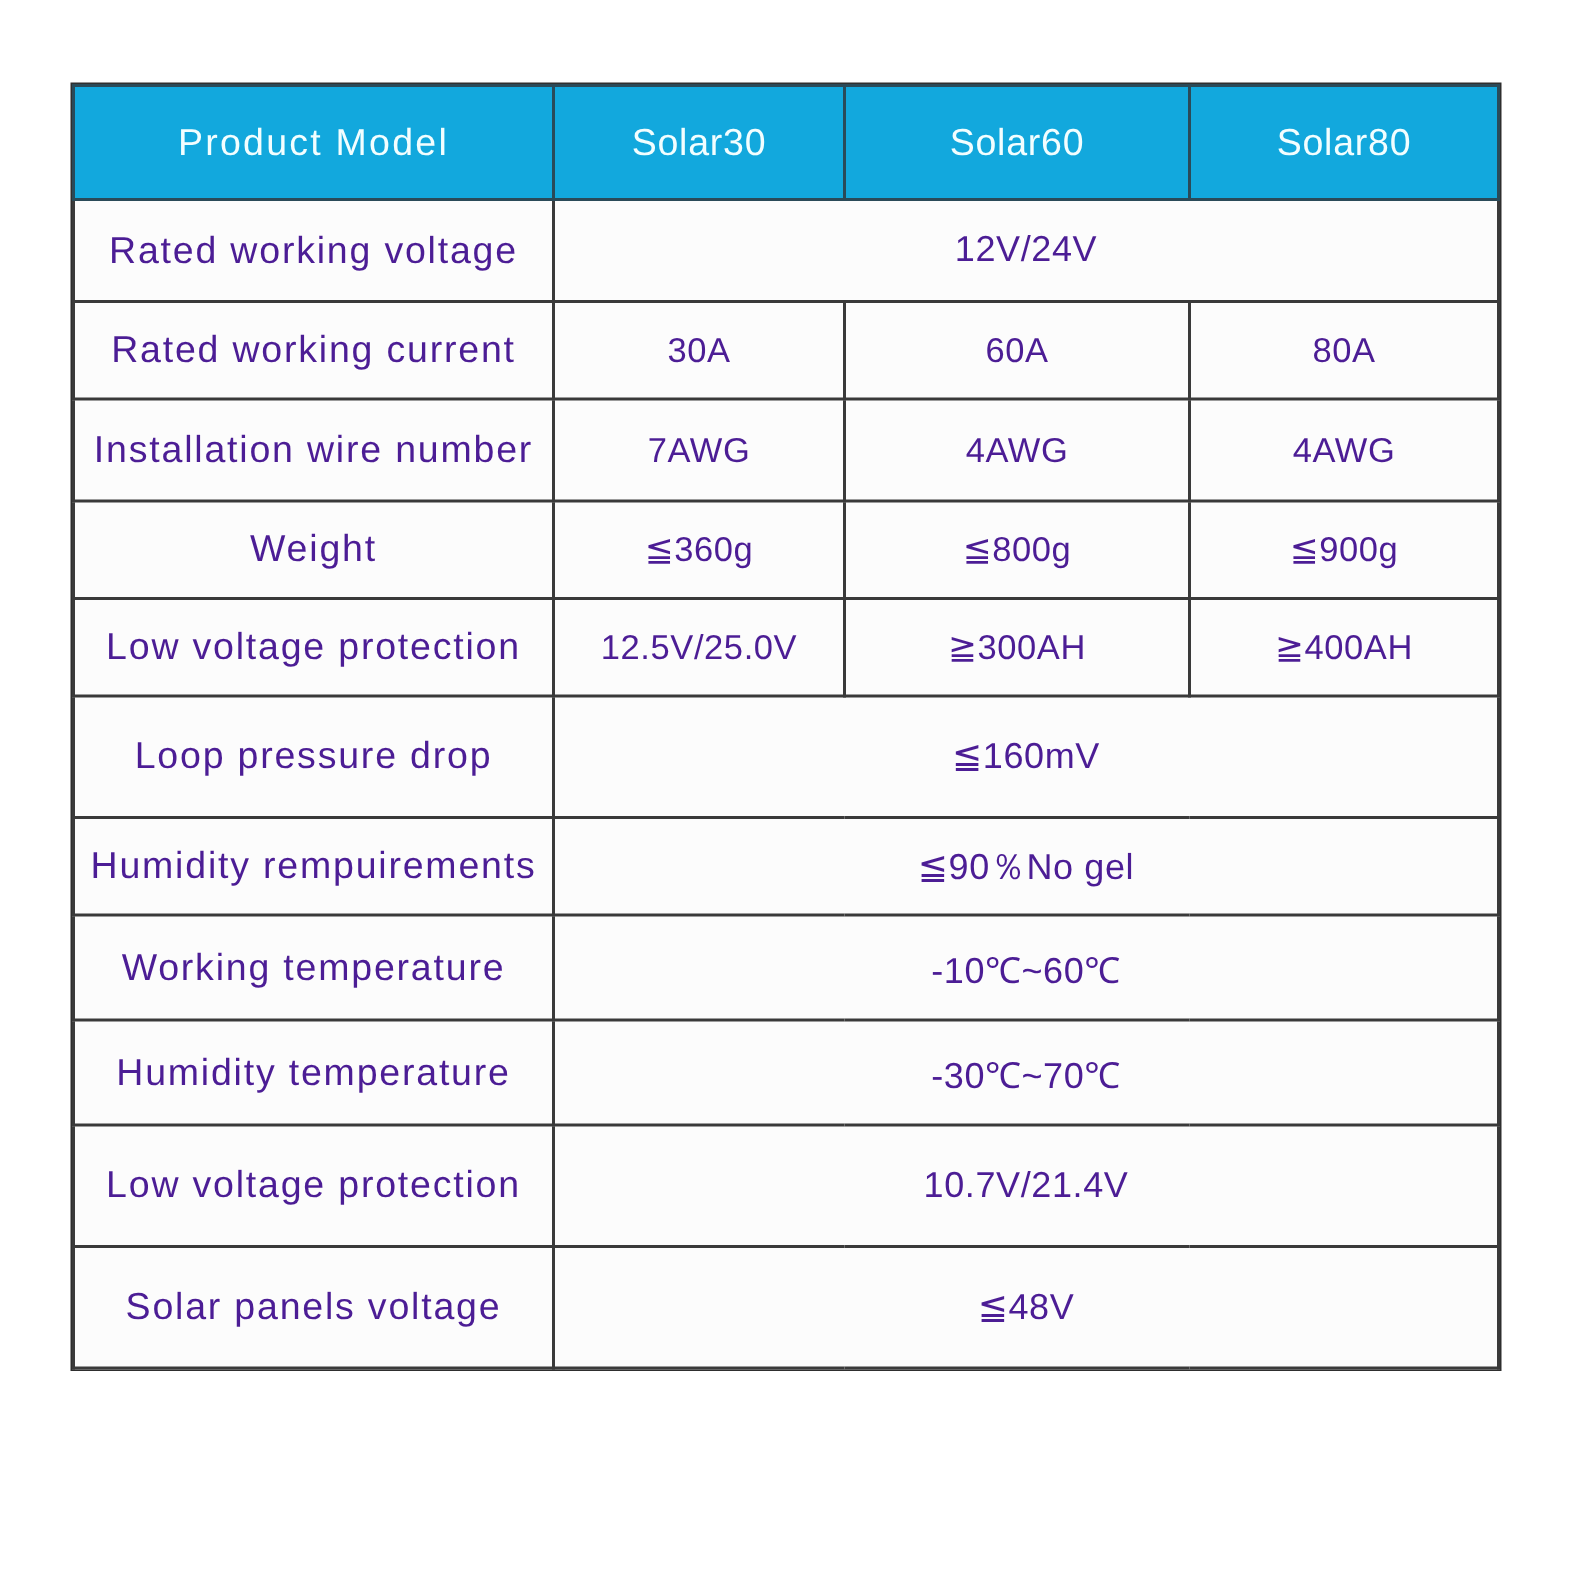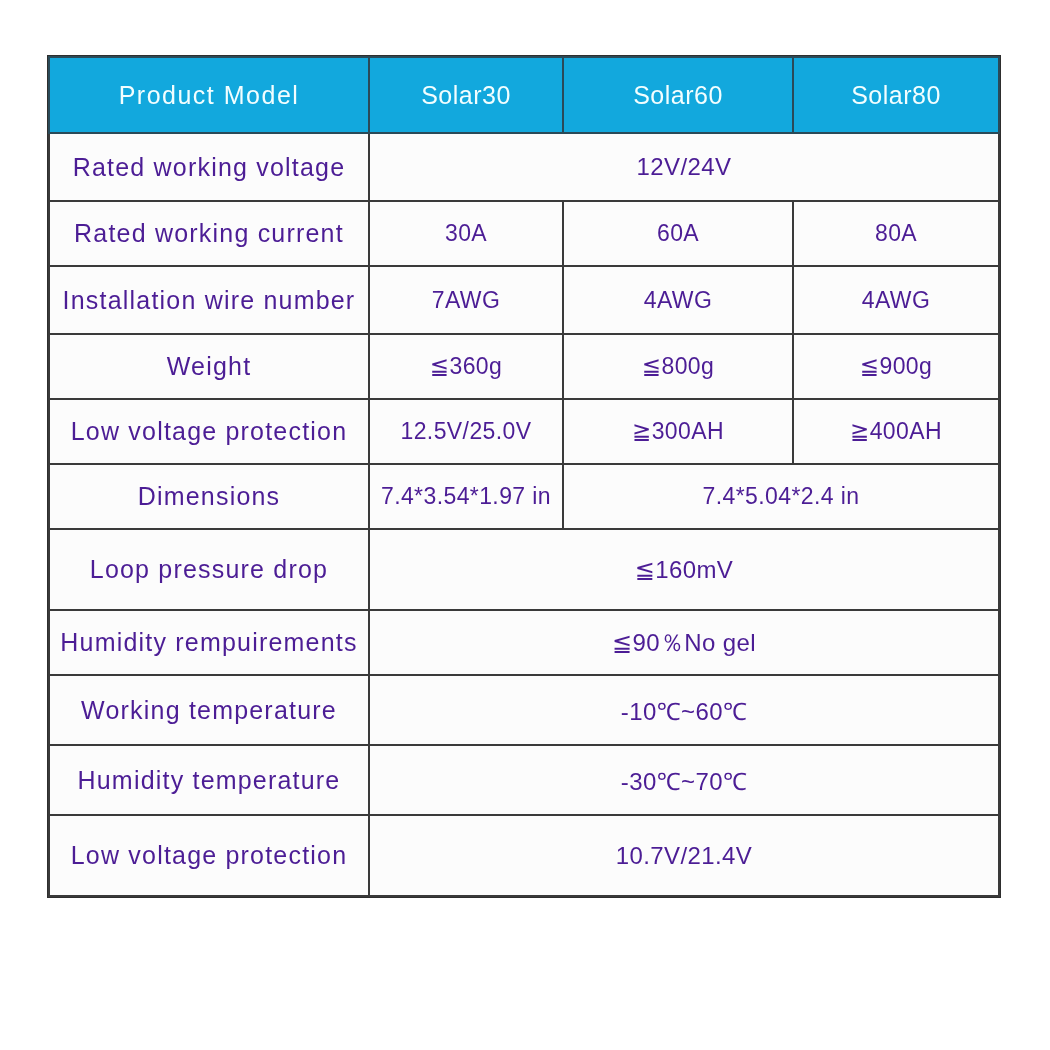--- a/index.html
+++ b/index.html
@@ -135,25 +135,20 @@
         <td class="r-value">≦900g</td>
       </tr>
 
       <tr class="h65">
         <td class="r-label">Low  voltage  protection</td>
         <td class="r-value">12.5V/25.0V</td>
         <td class="r-value">≧300AH</td>
         <td class="r-value">≧400AH</td>
       </tr>
 
-      <tr class="h65">
-        <td class="r-label">Dimensions</td>
-        <td class="r-value">7.4*3.54*1.97  in</td>
-        <td class="r-value" colspan="2">7.4*5.04*2.4  in</td>
-      </tr>
 
       <tr class="h80">
         <td class="r-label">Loop  pressure  drop</td>
         <td class="r-value big" colspan="3">≦160mV</td>
       </tr>
 
 
       <tr class="h65">
         <td class="r-label">Humidity  rempuirements</td>
         <td class="r-value big" colspan="3">≦90％No  gel</td>
@@ -167,17 +162,21 @@
       <tr class="h70">
         <td class="r-label">Humidity  temperature</td>
         <td class="r-value big" colspan="3">-30℃~70℃</td>
       </tr>
 
       <tr class="h80">
         <td class="r-label">Low  voltage  protection</td>
         <td class="r-value big" colspan="3">10.7V/21.4V</td>
       </tr>
 
+      <tr class="h80">
+        <td class="r-label">Solar  panels  voltage</td>
+        <td class="r-value big" colspan="3">≦48V</td>
+      </tr>
 
     </tbody>
   </table>
 
 </div>
 
 </body></html>

